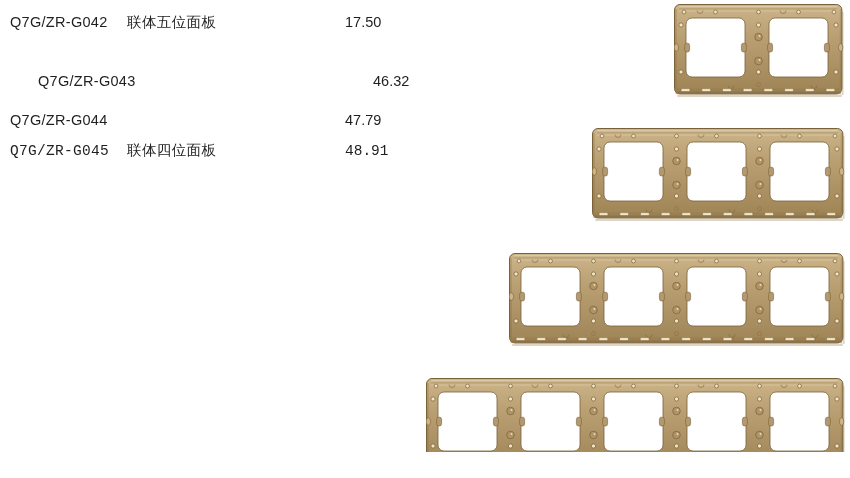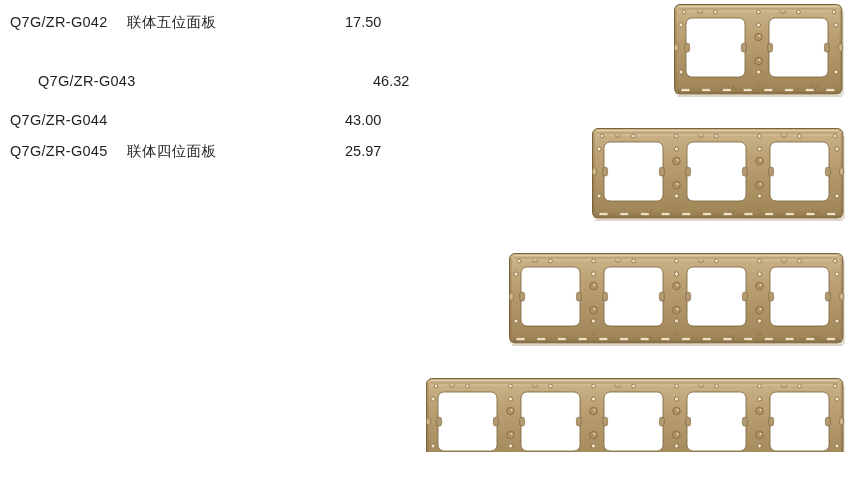--- a/index.html
+++ b/index.html
@@ -8,21 +8,21 @@
     width:850px;height:452px;
     background:#ffffff;
     overflow:hidden;
     font-family:"Liberation Sans","DejaVu Sans",sans-serif;
   }
   .product-list{position:absolute;left:0;top:0;width:430px;height:200px;}
   .product-row{position:absolute;left:0;width:430px;height:19px;color:#1f1f1f;font-size:14.5px;line-height:19px;}
   .product-row.r0{top:13px;}
   .product-row.r1{top:72px;margin-left:28px;}
   .product-row.r2{top:99px;margin-top:12px;}
-  .product-row.r3{top:142px;}
+  .product-row.r3{top:142px;font-family:Liberation Mono, monospace;}
   .product-code{position:absolute;left:10px;letter-spacing:0.3px;white-space:nowrap;}
   .product-name{position:absolute;left:127px;letter-spacing:0.4px;white-space:nowrap;}
   .product-price{position:absolute;left:345px;white-space:nowrap;text-align:right;}
   .panel{position:absolute;}
   .panel-0{left:674px;top:4px;}
   .panel-1{left:592px;top:128px;}
   .panel-2{left:509px;top:253px;}
   .panel-3{left:426px;top:378px;}
   .panel svg{display:block;}
 </style>
@@ -36,26 +36,26 @@
       <span class="product-code">Q7G/ZR-G042</span>
       <span class="product-name">联体五位面板</span>
       <span class="product-price">17.50</span>
     </div>
     <div class="product-row r1">
       <span class="product-code">Q7G/ZR-G043</span>
       <span class="product-price">46.32</span>
     </div>
     <div class="product-row r2">
       <span class="product-code">Q7G/ZR-G044</span>
-      <span class="product-price">43.00</span>
+      <span class="product-price">47.79</span>
     </div>
     <div class="product-row r3">
       <span class="product-code">Q7G/ZR-G045</span>
       <span class="product-name">联体四位面板</span>
-      <span class="product-price">25.97</span>
+      <span class="product-price">48.91</span>
     </div>
   </div>
 
   <div class="panel panel-0">
       <svg width="170" height="94" viewBox="0 0 170 94" xmlns="http://www.w3.org/2000/svg">
         <defs>
           <linearGradient id="gg2" x1="0" y1="0" x2="0" y2="1">
             <stop offset="0" stop-color="#cdb58a"></stop>
             <stop offset="0.38" stop-color="#b89e71"></stop>
             <stop offset="1" stop-color="#9e8455"></stop>

